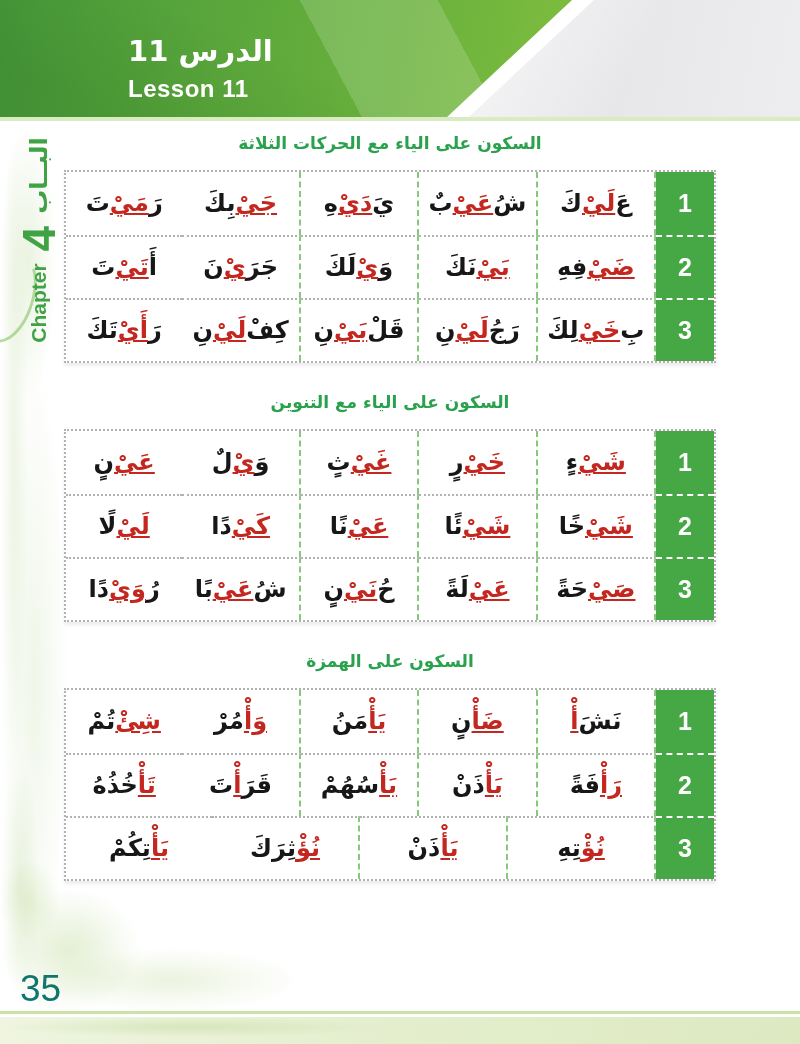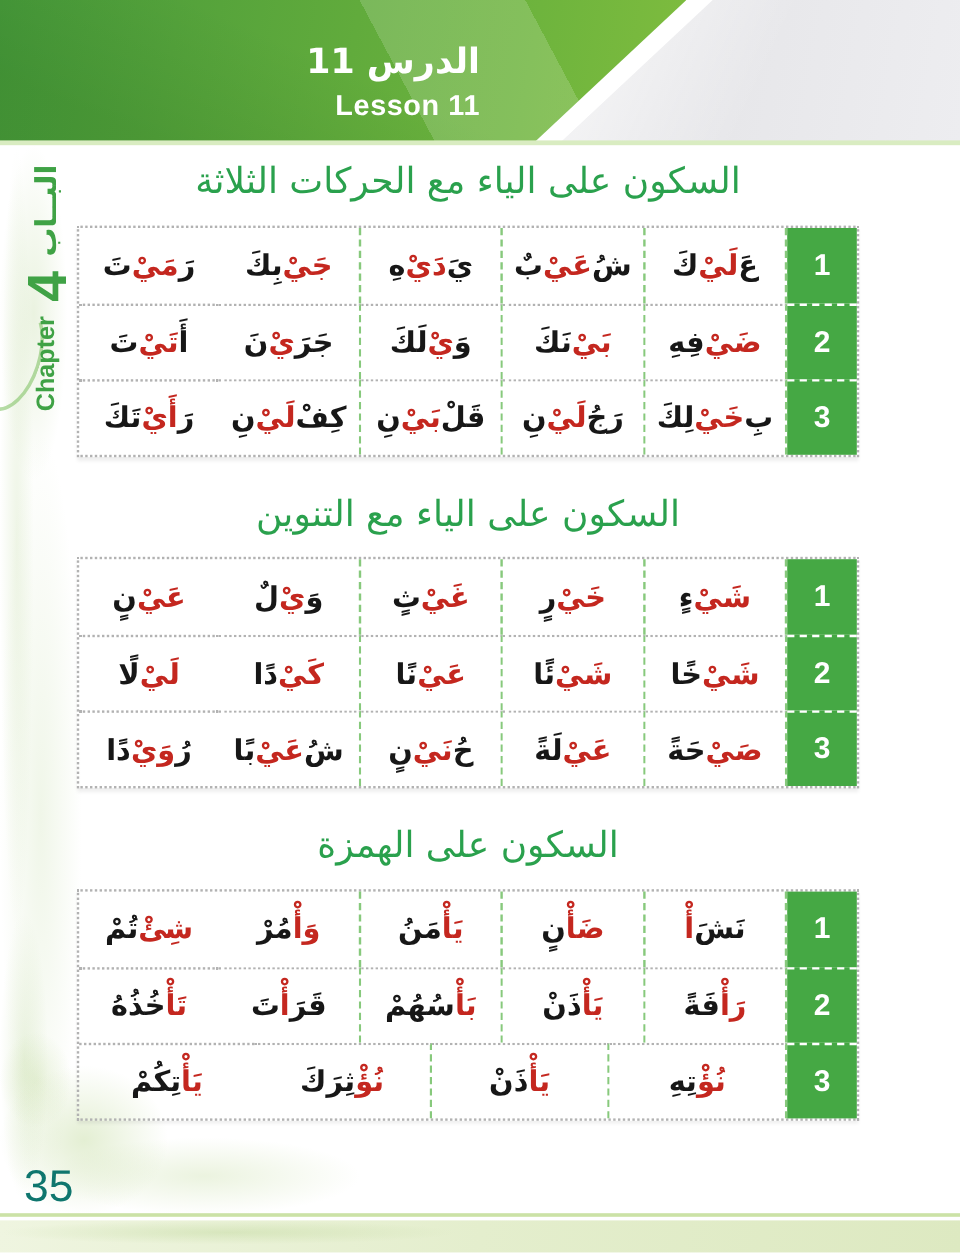--- a/index.html
+++ b/index.html
@@ -12,21 +12,21 @@
     clip-path:polygon(594px 0,800px 0,800px 118px,468px 118px);
     background:
       linear-gradient(115deg,rgba(255,255,255,.85) 18%,rgba(255,255,255,0) 38%,rgba(255,255,255,.55) 62%,rgba(255,255,255,0) 78%),
       linear-gradient(100deg,#ececee,#e3e3e6 60%,#ededf0);}
   .header-green{position:absolute;left:0;top:0;width:800px;height:118px;
     clip-path:polygon(0 0,572px 0,446px 118px,0 118px);
     background:
       linear-gradient(62deg,rgba(255,255,255,0) 42%,rgba(255,255,255,.16) 42%,rgba(255,255,255,.16) 58%,rgba(255,255,255,0) 58%),
       linear-gradient(24deg,rgba(0,60,0,.10) 12%,rgba(255,255,255,0) 40%),
       linear-gradient(100deg,#47993a,#6eb43d 55%,#9aca41);}
-  .lesson-title{position:absolute;left:128px;top:34px;width:272px;text-align:right;color:#ffffff;}
+  .lesson-title{position:absolute;left:128px;top:34px;width:272px;text-align:left;color:#ffffff;}
   .lesson-ar{font-family:"DejaVu Sans",sans-serif;font-size:29px;font-weight:bold;line-height:1.2;}
   .lesson-en{font-size:24px;font-weight:bold;margin-top:6px;letter-spacing:.5px;}
   .top-rule{position:absolute;left:0;top:117px;width:800px;height:4px;background:#d9ecc1;}
 
   
   .left-strip{position:absolute;left:0;top:121px;width:72px;height:880px;pointer-events:none;
     background:
       radial-gradient(closest-side at 28px 140px,rgba(186,214,152,.30),rgba(186,214,152,0)),
       radial-gradient(closest-side at 14px 330px,rgba(186,214,152,.24),rgba(186,214,152,0)),
       radial-gradient(closest-side at 34px 560px,rgba(186,214,152,.22),rgba(186,214,152,0)),
@@ -43,34 +43,34 @@
   .chapter{position:absolute;left:-92px;top:212px;width:262px;height:56px;
     display:flex;align-items:center;justify-content:center;gap:12px;white-space:nowrap;
     transform:rotate(-90deg);color:#3fa245;}
   .ch-en{font-size:21px;font-weight:bold;}
   .ch-num{font-size:46px;font-weight:bold;line-height:1;}
   .ch-ar{font-family:"DejaVu Sans",sans-serif;font-size:24px;font-weight:bold;}
 
   
   .content{position:absolute;left:64px;top:120px;width:652px;}
   .title-ar{text-align:center;color:#2aa14d;font-family:"DejaVu Sans",sans-serif;
-    font-size:30px;font-weight:normal;margin:12px 0 0;line-height:1.35;}
+    font-size:17px;font-weight:bold;margin:12px 0 0;line-height:1.35;}
   .section + .section .title-ar{margin-top:28px;}
   .title-en{text-align:center;color:#2a9c51;font-size:19px;font-weight:bold;margin-top:9px;}
   .word-table{margin-top:15px;border:2px dotted #b2b2b2;box-shadow:0 3px 3px rgba(0,0,0,.07);}
   .t-row{display:flex;height:63px;}
   .t-row + .t-row .word-cell{border-top:2px dotted #b2b2b2;}
   .t-row + .t-row .num-cell{border-top:2px dashed #ffffff;}
   .num-cell{width:58px;flex:0 0 58px;background:#45a844;color:#ffffff;
     display:flex;align-items:center;justify-content:center;font-size:25px;font-weight:bold;}
   .word-cell{flex:1;display:flex;align-items:center;justify-content:center;
     font-family:"DejaVu Sans",sans-serif;font-size:24px;font-weight:bold;overflow:visible;
     border-right:2px dashed #87c97c;}
   .word-cell:last-child{border-right:none;}
-  .c-k{color:#171717;} .c-r{color:#c4271f;} .c-g{color:#2e9e4a;}
+  .c-k{color:#171717;} .c-r{color:#c4271f;text-decoration:underline;} .c-g{color:#2e9e4a;}
 
   
   .page-number{position:absolute;left:20px;top:968px;font-size:37px;font-weight:normal;color:#0f766e;}
   .footer-line{position:absolute;left:0;top:1011px;width:800px;height:3px;background:#cbe2a6;}
   .footer-band{position:absolute;left:0;top:1017px;width:800px;height:27px;
     background:
       radial-gradient(closest-side at 190px 10px,rgba(180,208,140,.35),rgba(180,208,140,0)),
       linear-gradient(100deg,#eff5e0,#e4eecd 50%,#dde9c1);}
 </style>
 </head>

